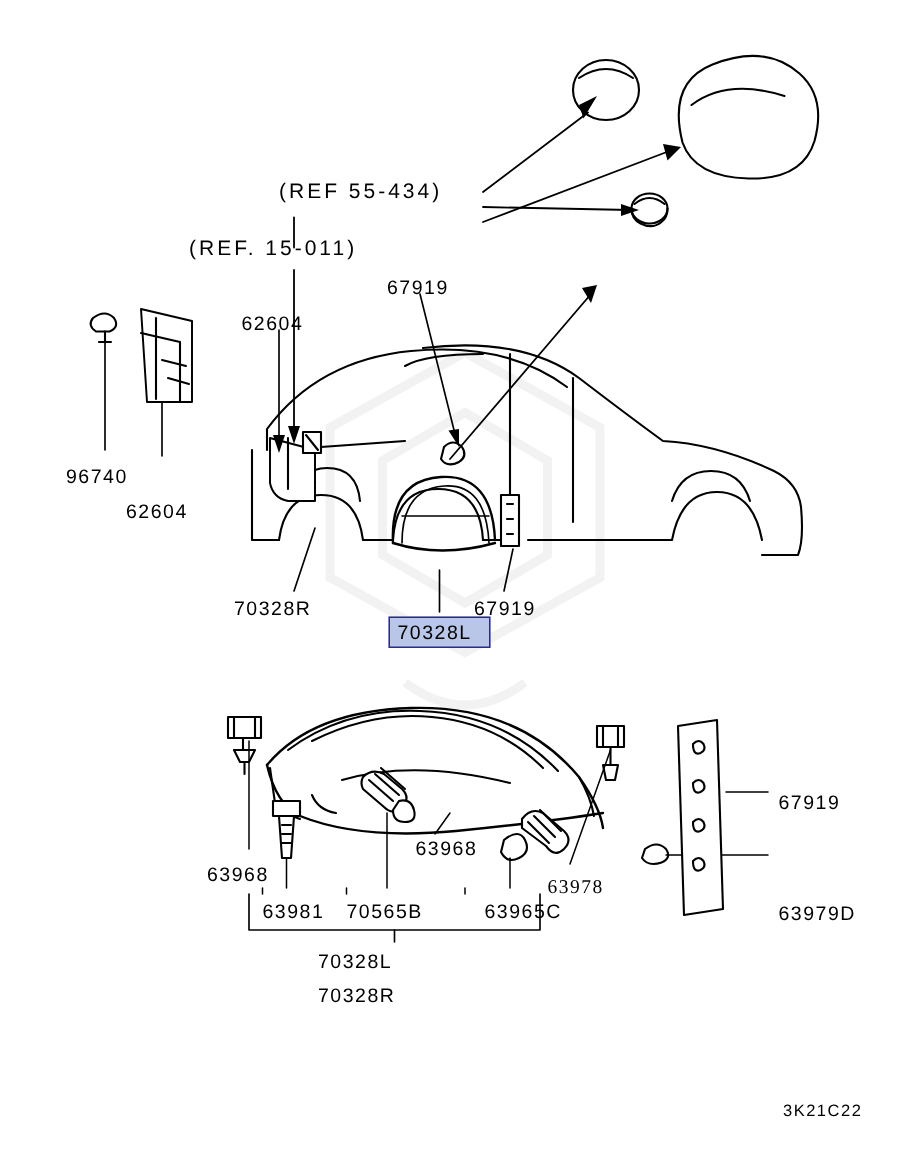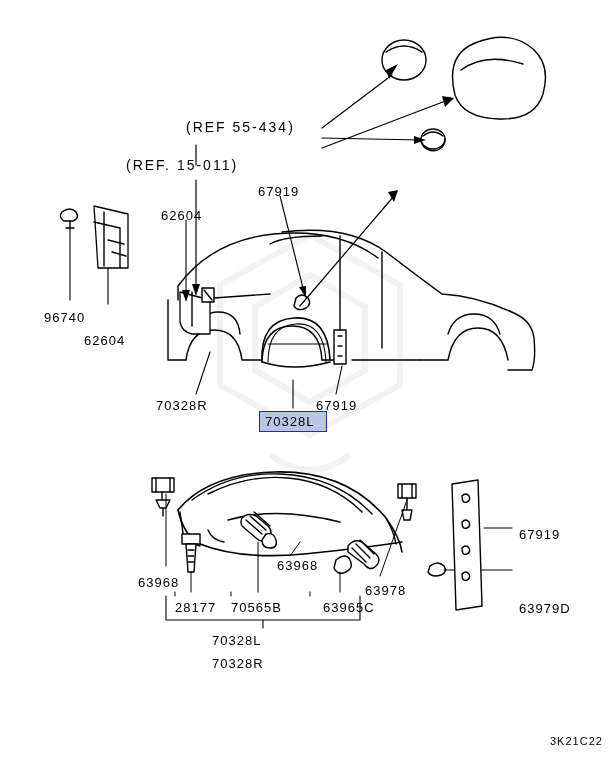--- a/index.html
+++ b/index.html
@@ -229,26 +229,26 @@
   <div class="lbl" style="left:258px; top:185px;">67919</div>
   <div class="lbl" style="left:161px; top:209px;">62604</div>
   <div class="lbl" style="left:44px;  top:311px;">96740</div>
   <div class="lbl" style="left:84px;  top:334px;">62604</div>
   <div class="lbl" style="left:156px; top:399px;">70328R</div>
   <div class="lbl" style="left:316px; top:399px;">67919</div>
   <div class="lbl" style="left:519px; top:528px;">67919</div>
   <div class="lbl" style="left:519px; top:570px;margin-top:32px;">63979D</div>
   <div class="lbl" style="left:138px; top:576px;">63968</div>
   <div class="lbl" style="left:277px; top:559px;">63968</div>
-  <div class="lbl" style="left:365px; top:584px;">63978</div>
-  <div class="lbl" style="left:175px; top:601px;">28177</div>
+  <div class="lbl" style="left:365px; top:584px;font-family:Liberation Serif, serif;">63978</div>
+  <div class="lbl" style="left:175px; top:601px;">63981</div>
   <div class="lbl" style="left:231px; top:601px;">70565B</div>
   <div class="lbl" style="left:323px; top:601px;">63965C</div>
   <div class="lbl" style="left:212px; top:634px;">70328L</div>
   <div class="lbl" style="left:212px; top:657px;">70328R</div>
 
   <div class="highlight" style="left:259px; top:411px; width:68px; height:21px;">
     <span class="lbl">70328L</span>
   </div>
 
-  <div class="lbl code" style="left:522px; top:736px;margin-left:28px;">3K21C22</div>
+  <div class="lbl code" style="left:522px; top:736px;">3K21C22</div>
 
 </div>
 
 </body></html>

